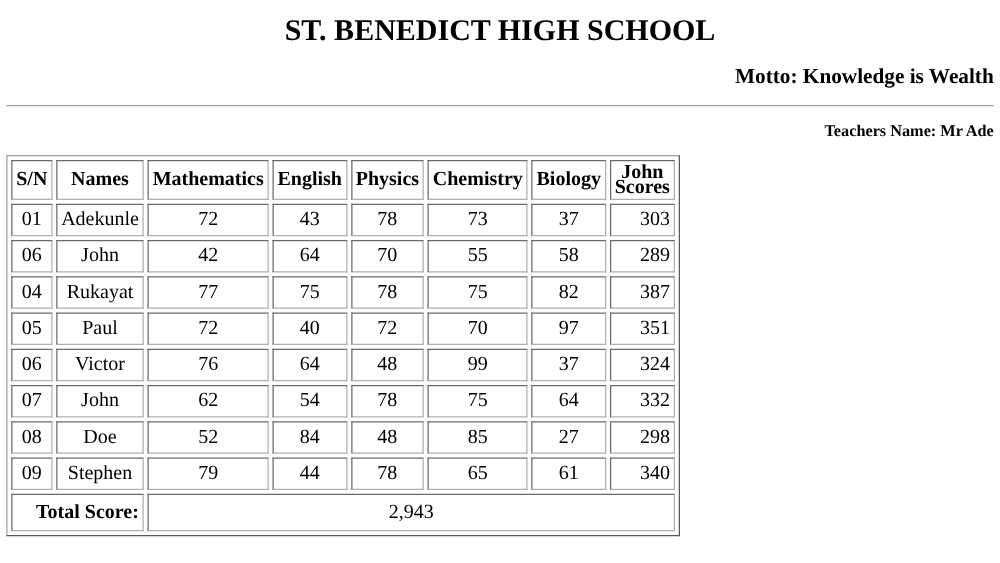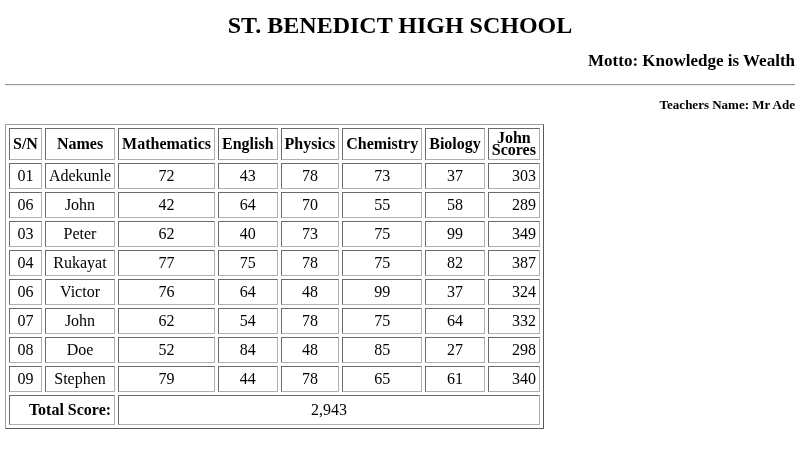--- a/index.html
+++ b/index.html
@@ -93,38 +93,38 @@
         <td>06</td>
         <td>John</td>
         <td>42</td>
         <td>64</td>
         <td>70</td>
         <td>55</td>
         <td>58</td>
         <td class="total">289</td>
       </tr>
       <tr>
-        <td>03</td>
-        <td>Peter</td>
-        <td>62</td>
-        <td>40</td>
-        <td>73</td>
-        <td>75</td>
-        <td>99</td>
-        <td class="total">349</td>
-      </tr>
-      <tr>
         <td>04</td>
         <td>Rukayat</td>
         <td>77</td>
         <td>75</td>
         <td>78</td>
         <td>75</td>
         <td>82</td>
         <td class="total">387</td>
+      </tr>
+      <tr>
+        <td>05</td>
+        <td>Paul</td>
+        <td>72</td>
+        <td>40</td>
+        <td>72</td>
+        <td>70</td>
+        <td>97</td>
+        <td class="total">351</td>
       </tr>
       <tr>
         <td>06</td>
         <td>Victor</td>
         <td>76</td>
         <td>64</td>
         <td>48</td>
         <td>99</td>
         <td>37</td>
         <td class="total">324</td>

